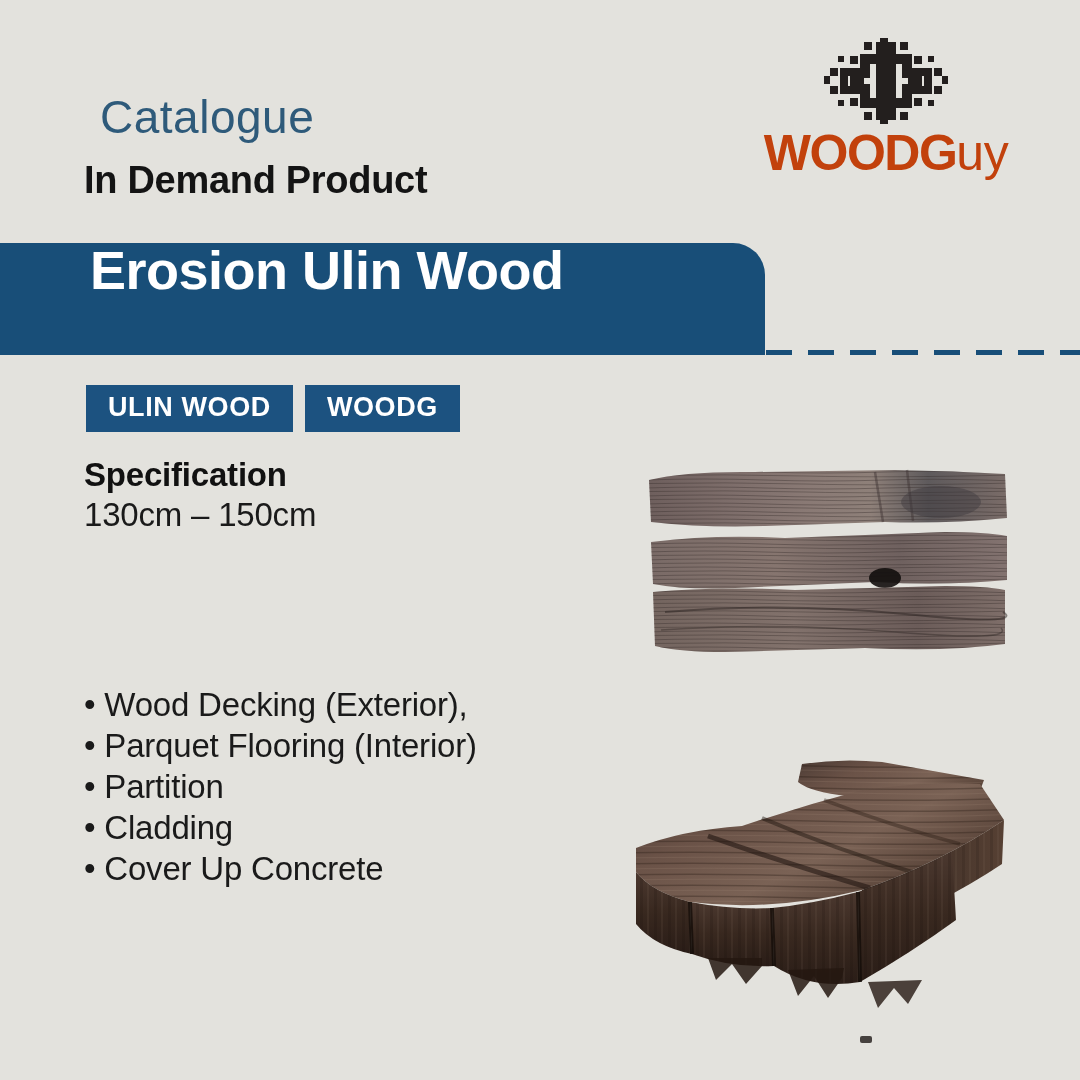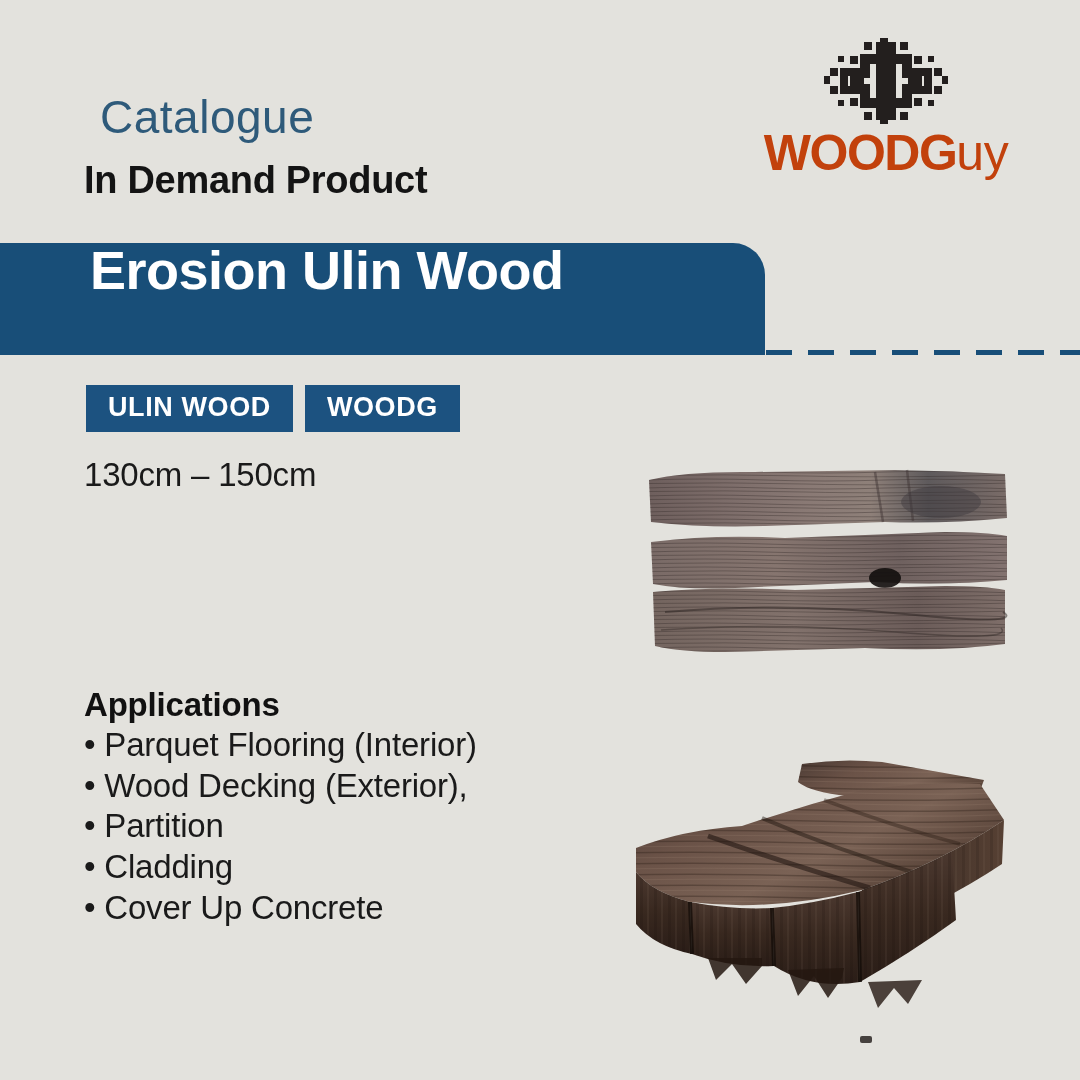--- a/index.html
+++ b/index.html
@@ -157,27 +157,27 @@
   <span id="product-title">Erosion Ulin Wood</span>
 </div>
 <div id="banner-dashed-line"></div>
 
 <div id="badge-row">
   <span class="badge">ULIN WOOD</span>
   <span class="badge">WOODG</span>
 </div>
 
 <div id="spec-block">
+  <div class="section-heading">Specification</div>
   <div class="body-line">130cm – 150cm</div>
 </div>
 
 <div id="applications-block">
-  <div class="section-heading">Applications</div>
+  <div class="body-line">• Wood Decking (Exterior),</div>
   <div class="body-line">• Parquet Flooring (Interior)</div>
-  <div class="body-line">• Wood Decking (Exterior),</div>
   <div class="body-line">• Partition</div>
   <div class="body-line">• Cladding</div>
   <div class="body-line">• Cover Up Concrete</div>
 </div>
 
 <div id="product-image-planks">
   <svg class="img-svg" viewBox="0 0 368 200" preserveAspectRatio="none" aria-hidden="true">
     <defs>
       <linearGradient id="plankA" x1="0" y1="0" x2="1" y2="0">
         <stop offset="0" stop-color="#6E5F5D"></stop>

